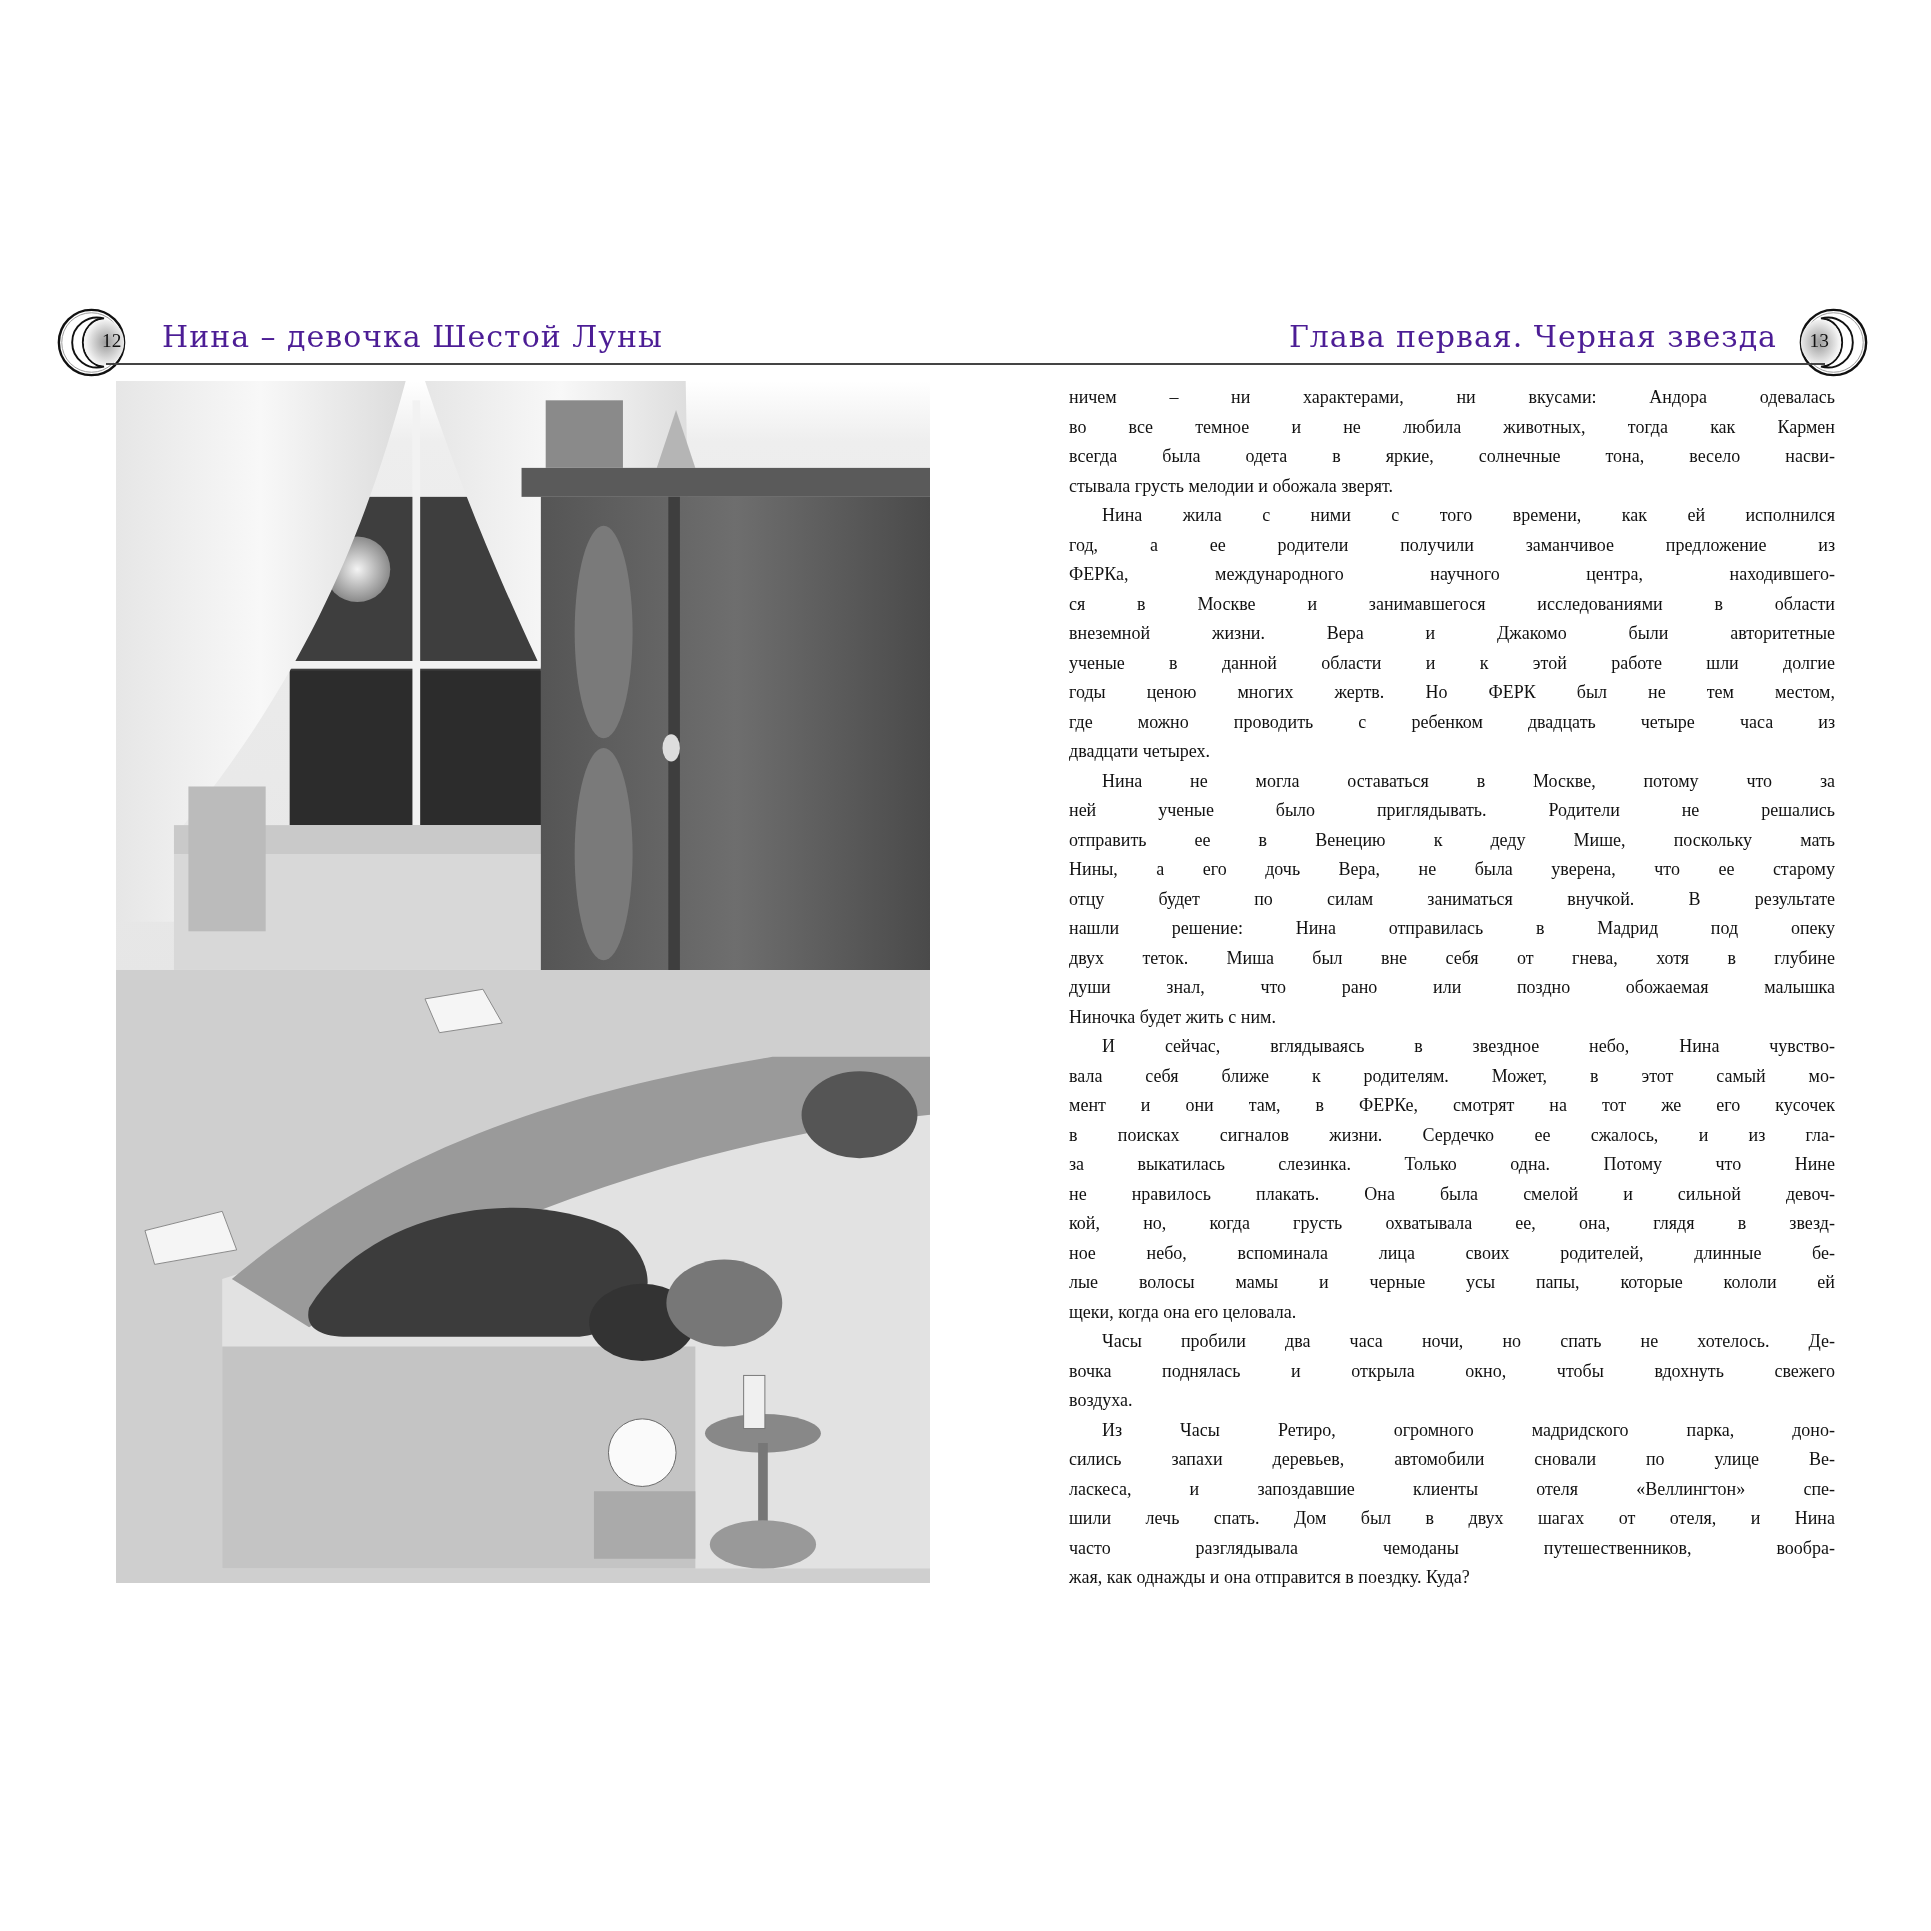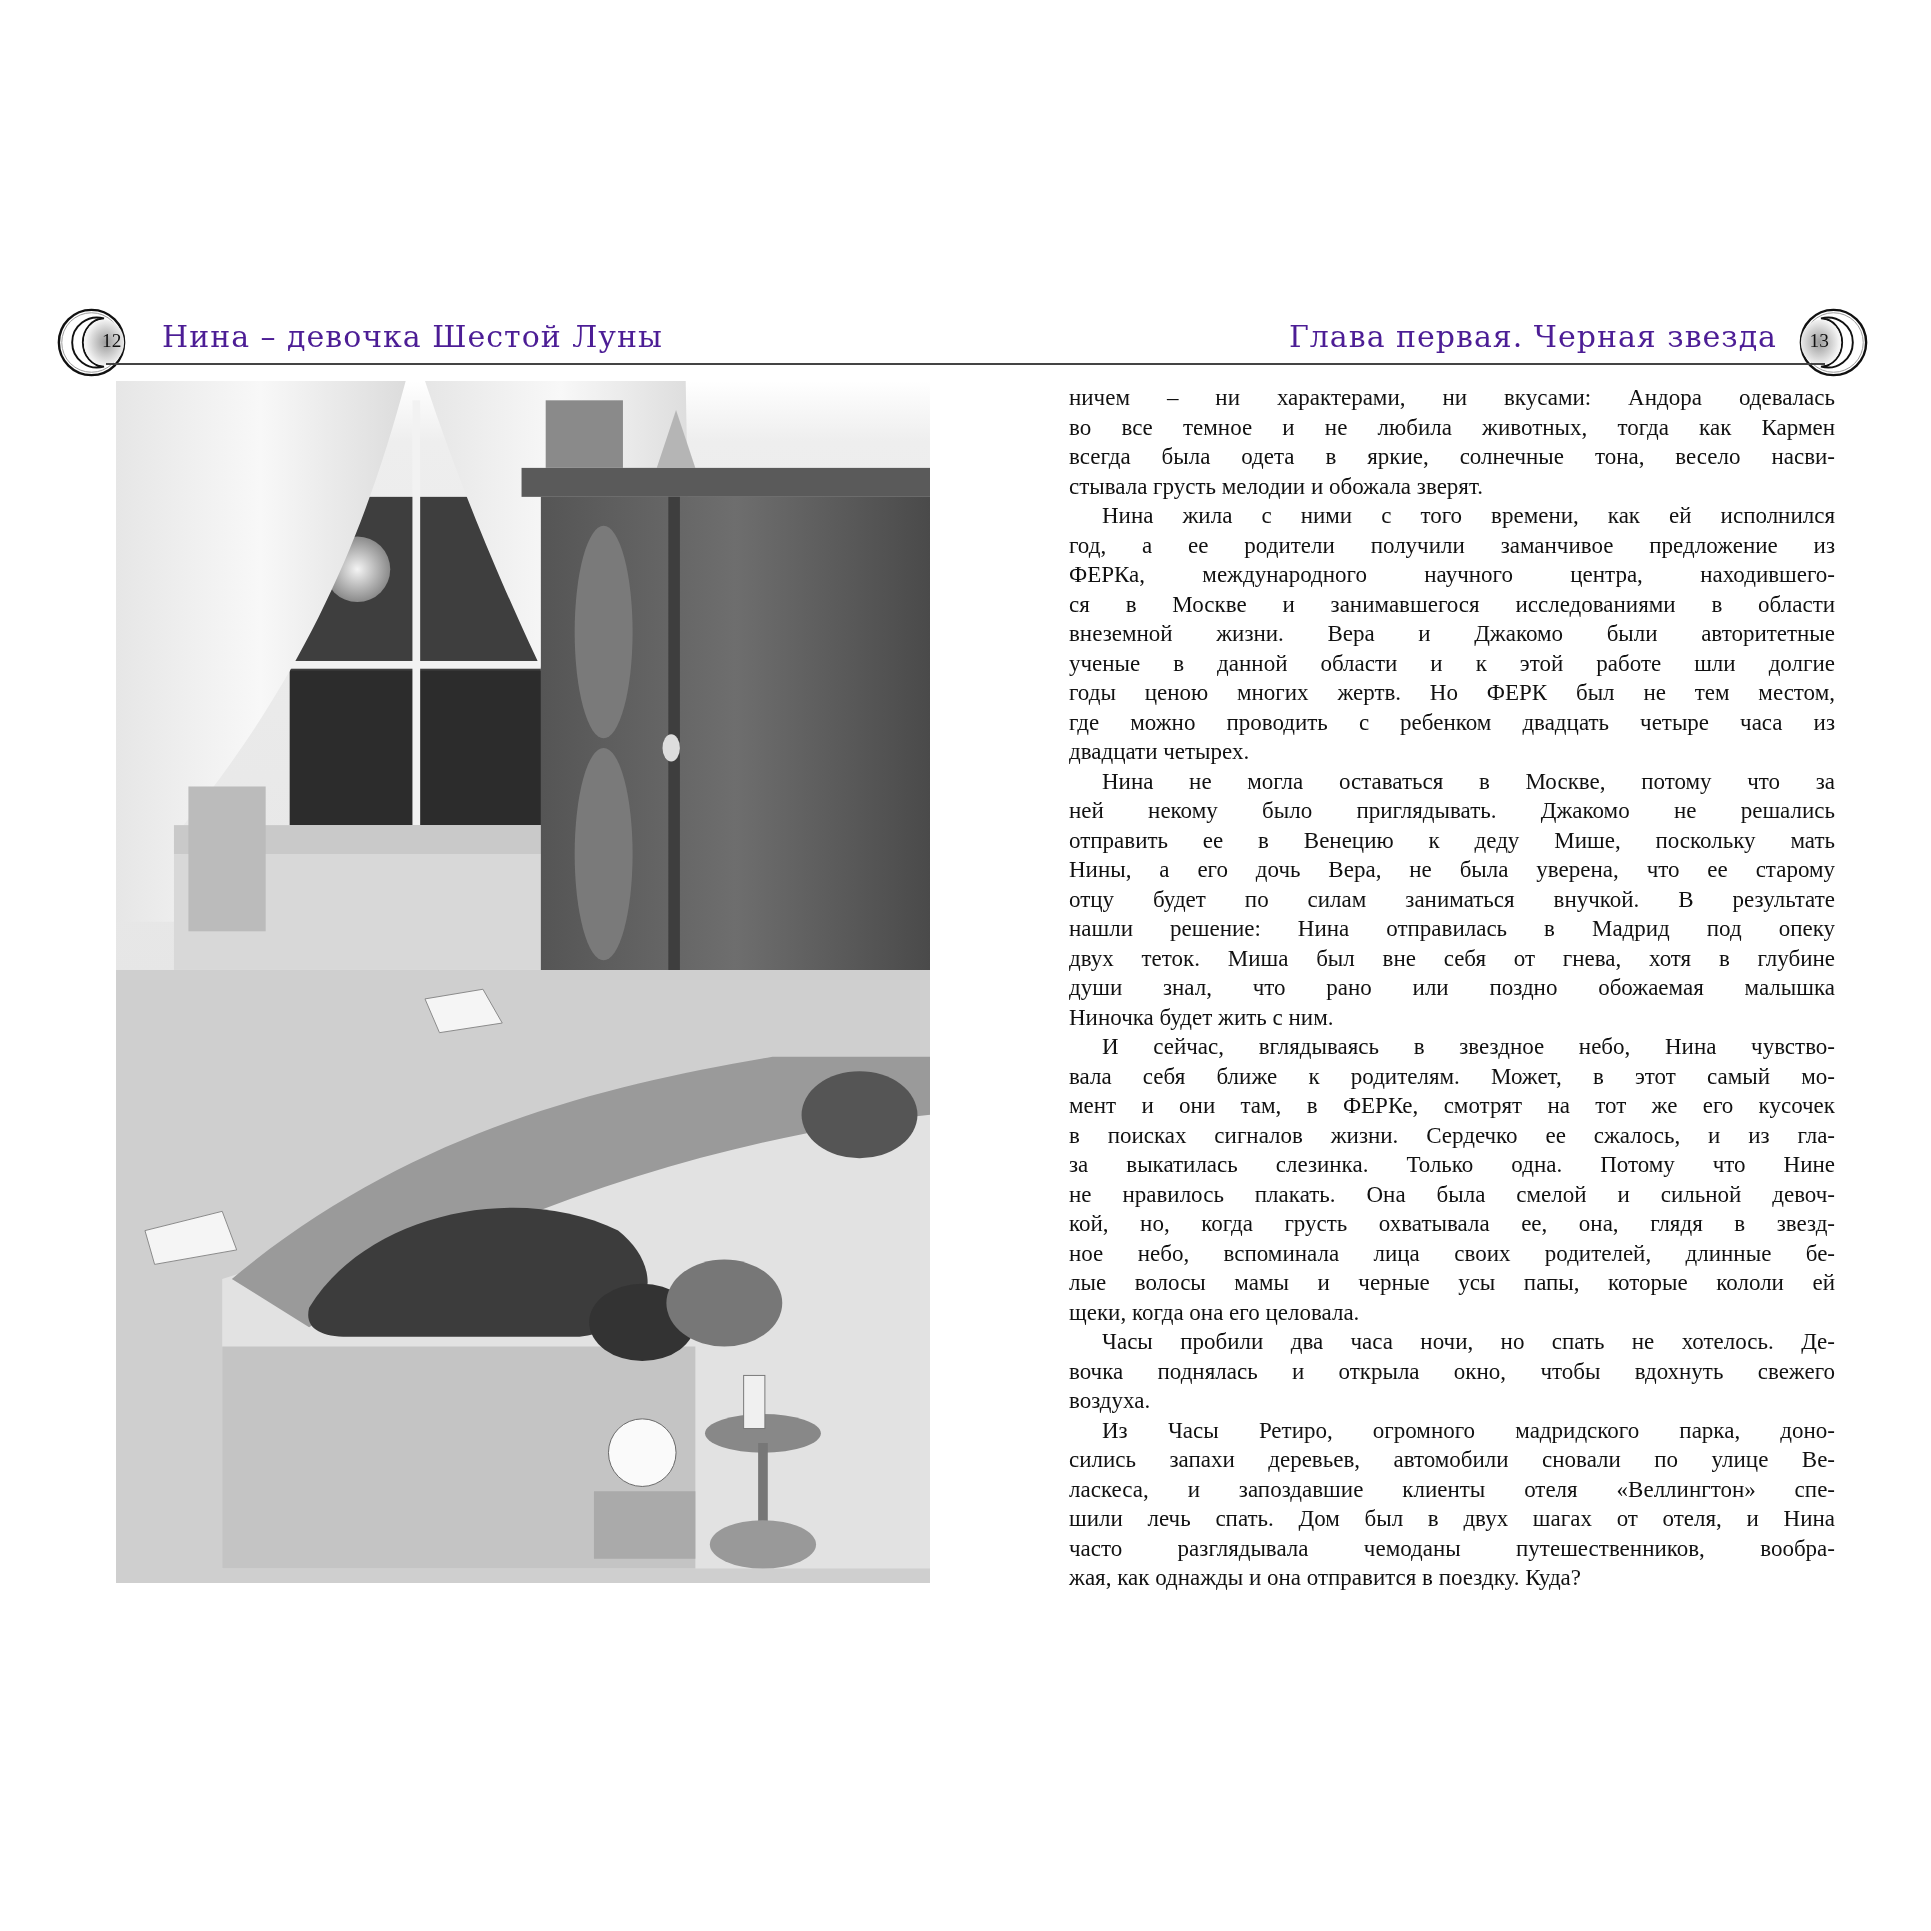--- a/index.html
+++ b/index.html
@@ -17,21 +17,21 @@
   .emblem.right { left:1798px;text-decoration:underline; }
   .emblem .num { position:absolute; top:23px; font-size:19.3px; font-family:"Liberation Serif",serif; color:#111; }
   .emblem.left .num { left:46px;text-align:center; }
   .emblem.right .num { left:11.6px; }
 
   
   .illustration { position:absolute; left:116px; top:381px; width:814px; height:1202px; overflow:hidden; }
   .illustration svg { width:100%; height:100%; display:block; }
 
   
-  .text-col { position:absolute; left:1069px; top:383px; width:766px; font-size:23px; line-height:29.5px; }
+  .text-col { position:absolute; left:1069px; top:383px; width:766px; font-size:18px; line-height:29.5px; }
   .line { display:block; text-align:justify; text-align-last:justify; white-space:nowrap; height:29.5px; overflow:visible; }
   .line.last { text-align-last:left; }
   .line.indent { text-indent:33px; }
 </style>
 </head>
 <body>
 
 <div class="emblem left">
   <svg width="71" height="71" viewBox="0 0 74 74">
     <defs>
@@ -153,21 +153,21 @@
     <span class="line indent">Нина жила с ними с того времени, как ей исполнился</span>
     <span class="line">год, а ее родители получили заманчивое предложение из</span>
     <span class="line">ФЕРКа, международного научного центра, находившего-</span>
     <span class="line">ся в Москве и занимавшегося исследованиями в области</span>
     <span class="line">внеземной жизни. Вера и Джакомо были авторитетные</span>
     <span class="line">ученые в данной области и к этой работе шли долгие</span>
     <span class="line">годы ценою многих жертв. Но ФЕРК был не тем местом,</span>
     <span class="line">где можно проводить с ребенком двадцать четыре часа из</span>
     <span class="line last">двадцати четырех.</span>
     <span class="line indent">Нина не могла оставаться в Москве, потому что за</span>
-    <span class="line">ней некому было приглядывать. Джакомо не решались</span>
+    <span class="line">ней ученые было приглядывать. Родители не решались</span>
     <span class="line">отправить ее в Венецию к деду Мише, поскольку мать</span>
     <span class="line">Нины, а его дочь Вера, не была уверена, что ее старому</span>
     <span class="line">отцу будет по силам заниматься внучкой. В результате</span>
     <span class="line">нашли решение: Нина отправилась в Мадрид под опеку</span>
     <span class="line">двух теток. Миша был вне себя от гнева, хотя в глубине</span>
     <span class="line">души знал, что рано или поздно обожаемая малышка</span>
     <span class="line last">Ниночка будет жить с ним.</span>
     <span class="line indent">И сейчас, вглядываясь в звездное небо, Нина чувство-</span>
     <span class="line">вала себя ближе к родителям. Может, в этот самый мо-</span>
     <span class="line">мент и они там, в ФЕРКе, смотрят на тот же его кусочек</span>

